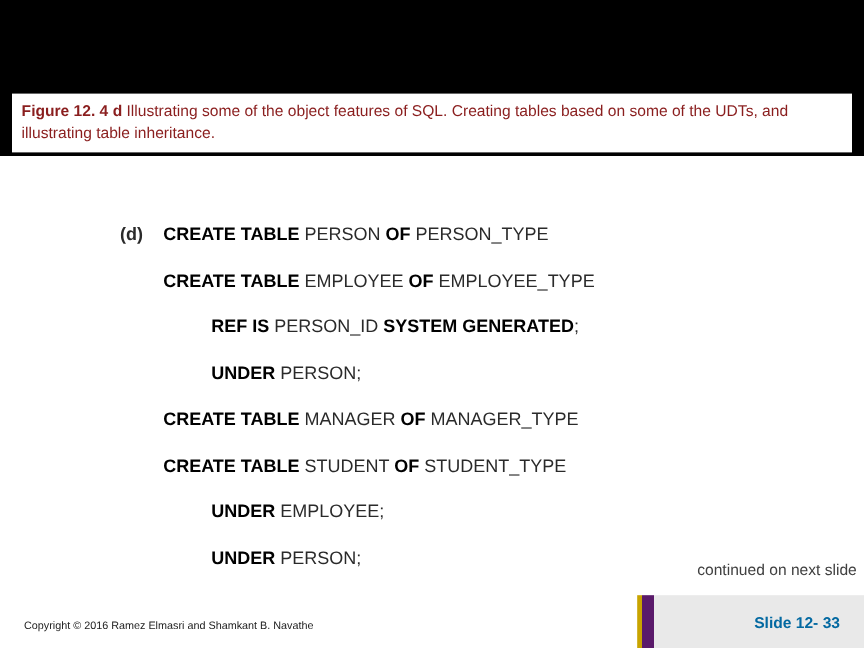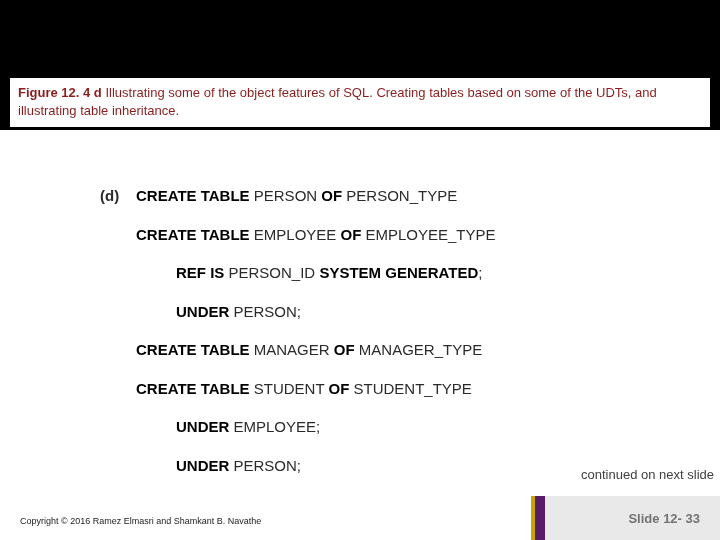--- a/index.html
+++ b/index.html
@@ -97,21 +97,21 @@
     bottom: 14px;
     font-size: 9px;
     color: #222;
   }
   .slide-num {
     position: absolute;
     right: 20px;
     bottom: 14px;
     font-size: 13px;
     font-weight: bold;
-    color: #737373;
+    color: #0369a1;
   }
 </style>
 </head>
 <body>
 
 <div class="slide">
 
   <div class="top-band"></div>
 
   <div class="caption-box">

